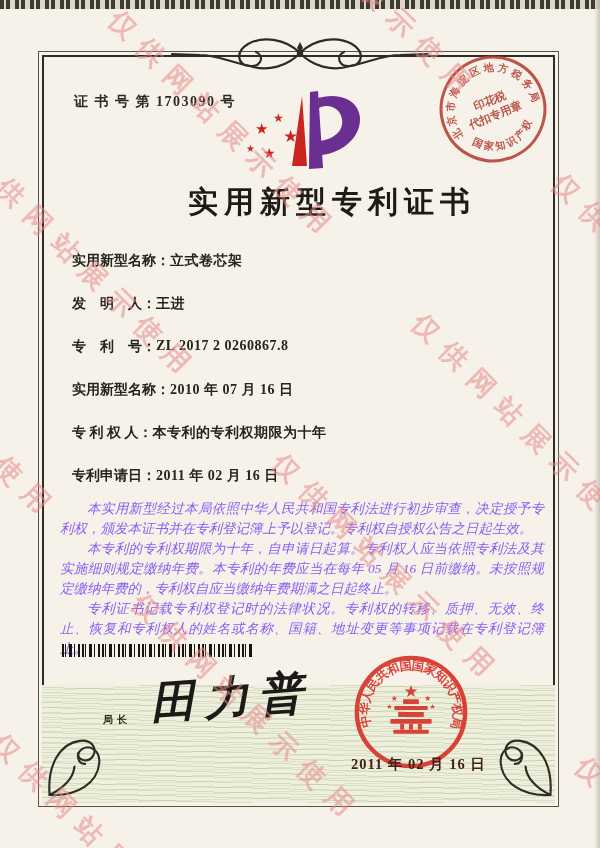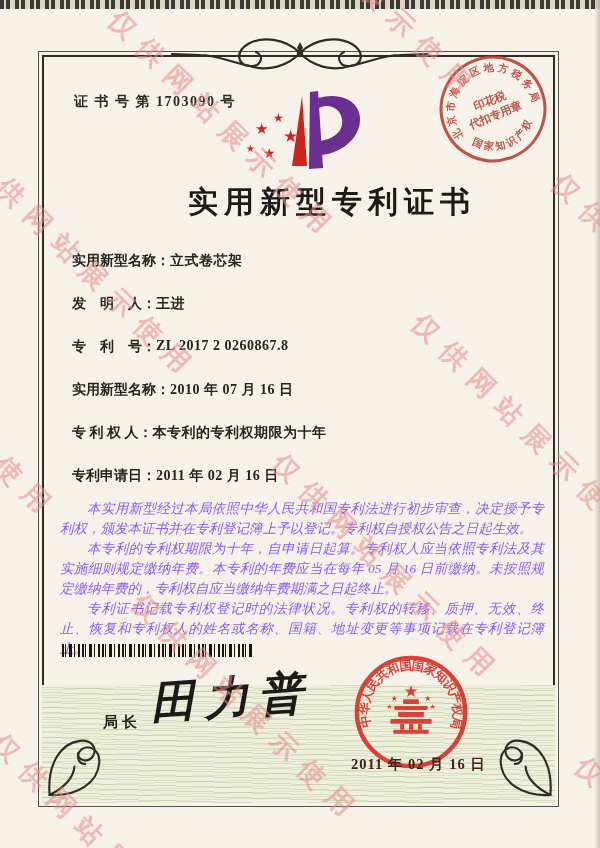--- a/index.html
+++ b/index.html
@@ -59,21 +59,21 @@
   .body-text p{margin:0;text-indent:2em;}
 
   .barcode{position:absolute;left:62px;top:644px;width:192px;height:13px;z-index:10;
     background:repeating-linear-gradient(90deg,
       #181613 0 2px,transparent 2px 3px,
       #181613 3px 4px,transparent 4px 7px,
       #181613 7px 10px,transparent 10px 12px,
       #181613 12px 13px,transparent 13px 16px,
       #181613 16px 18px,transparent 18px 20px);}
 
-  .director-label{position:absolute;left:103px;top:713px;font-size:15px;
+  .director-label{position:absolute;left:103px;top:713px;font-size:10px;
     letter-spacing:4px;font-weight:600;z-index:10;}
   .sig-name{position:absolute;left:150px;top:668px;font-size:45px;font-weight:bold;
     font-style:italic;letter-spacing:9px;color:#1b1a18;transform:rotate(-4deg);z-index:10;
     font-family:"DejaVu Serif","Liberation Serif",serif;}
 
   .seal{position:absolute;left:347px;top:648px;z-index:12;opacity:.92;}
   .grant-date{position:absolute;left:351px;top:755px;font-size:14.5px;font-weight:bold;
     letter-spacing:1px;color:#43201a;z-index:13;}
 
   .tax-stamp{position:absolute;left:432px;top:48px;z-index:12;transform:rotate(-22deg);opacity:.85;}

